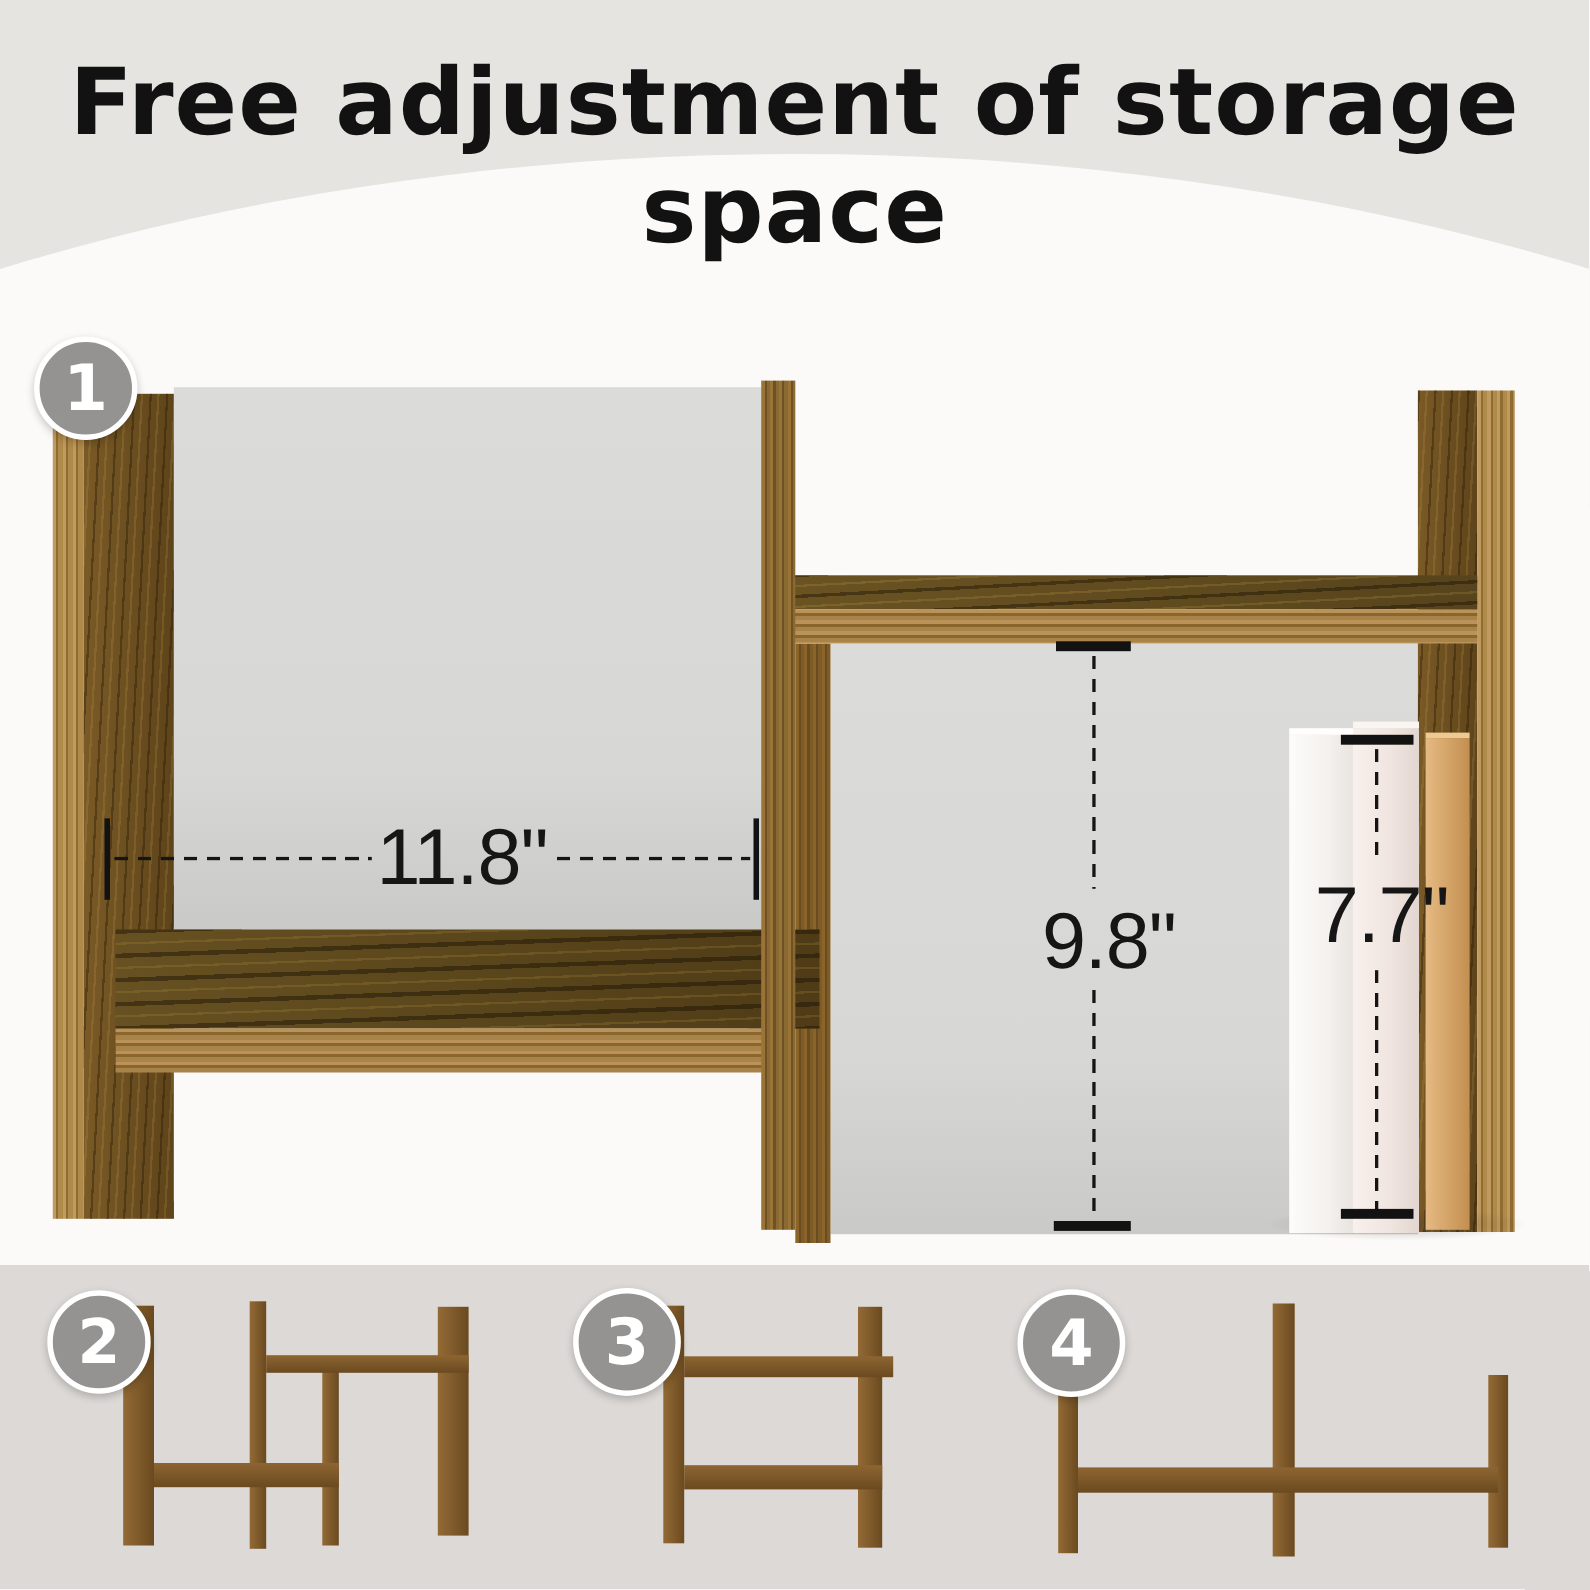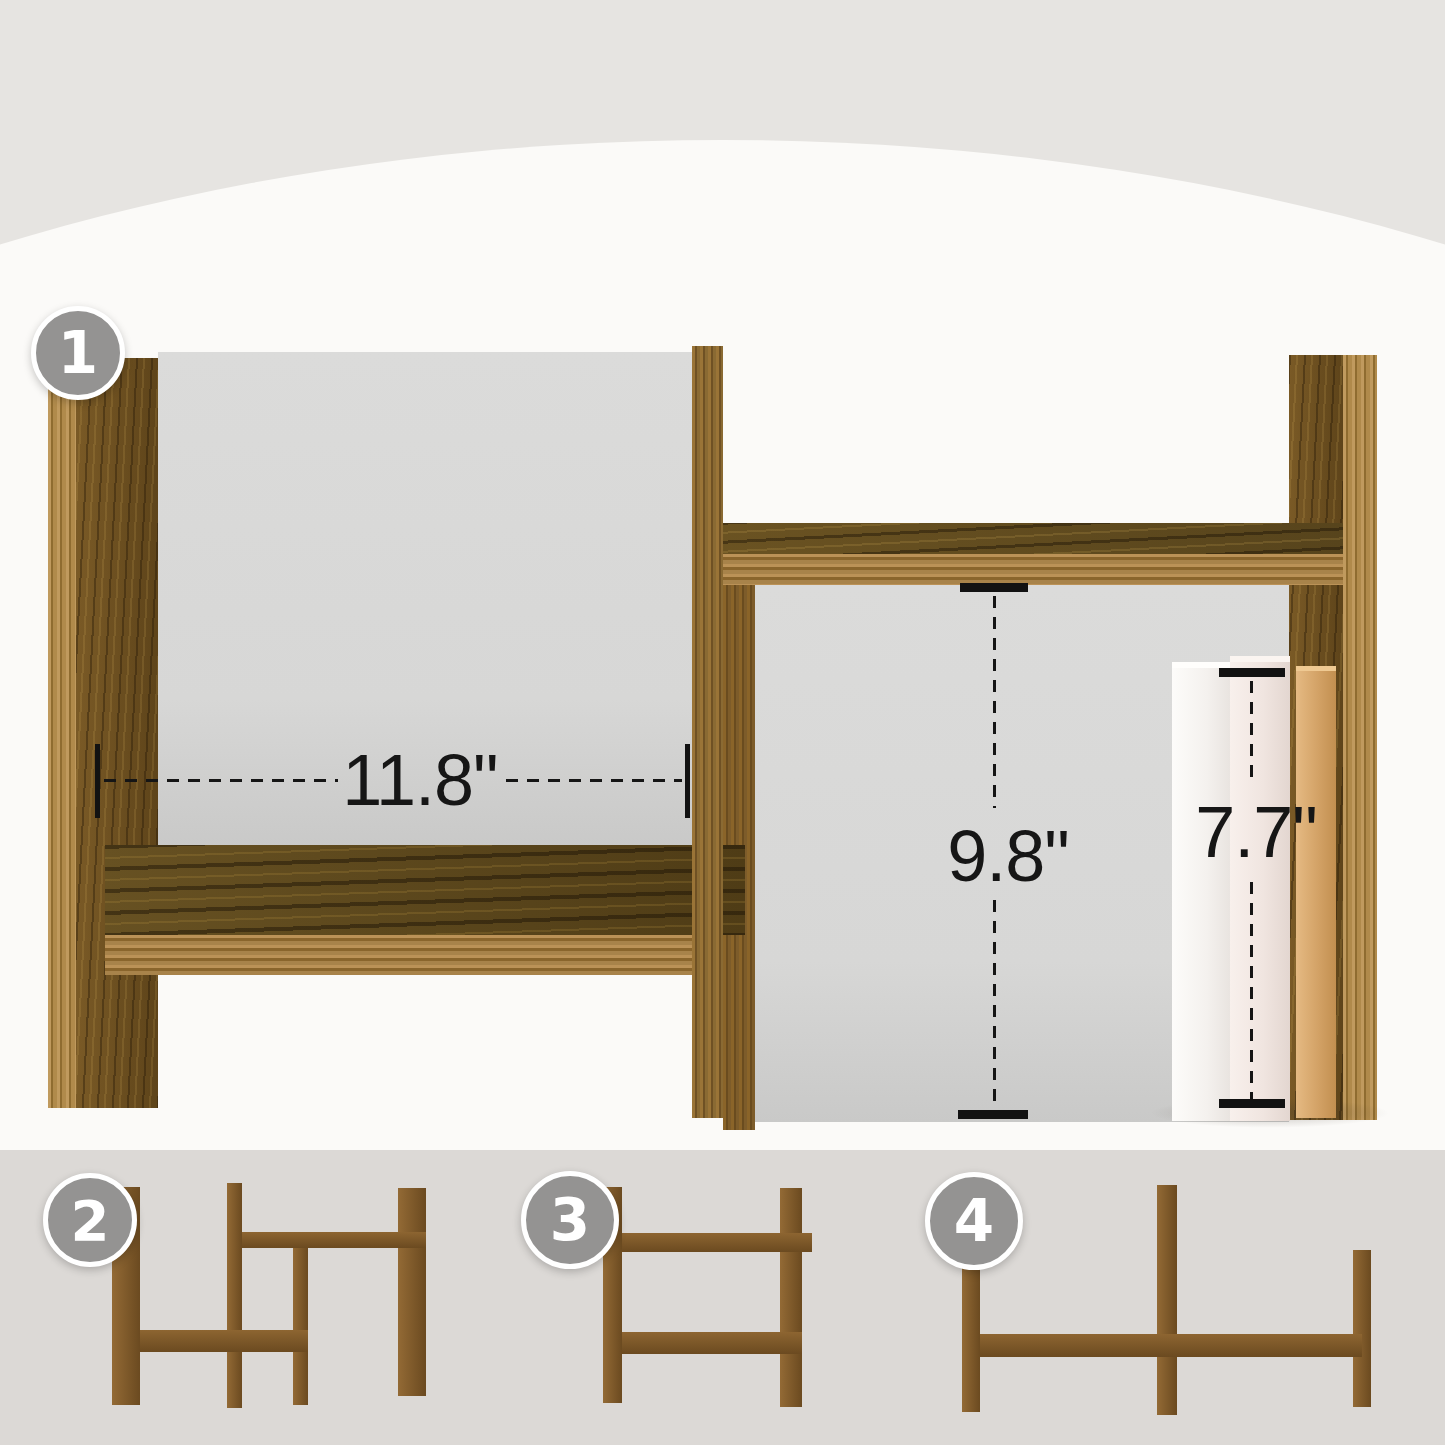--- a/index.html
+++ b/index.html
@@ -78,20 +78,21 @@
   }
   .shadow-ell { position:absolute; background:radial-gradient(ellipse at center, rgba(60,50,40,.28), rgba(0,0,0,0) 70%); z-index:3; }
 </style>
 </head>
 <body>
 
 <div id="canvas">
 
   <div id="arch"></div>
 
+  <div id="title">Free adjustment of storage space</div>
 
   <div class="abs backdrop" style="left:158px; top:352px; width:534px; height:495px;"></div>
   <div class="abs backdrop" style="left:755px; top:585px; width:534px; height:537px;"></div>
 
   <div class="abs wood-edge-v" style="left:48px; top:358px; width:28px; height:750px; z-index:2;"></div>
   <div class="abs wood-face-v" style="left:76px; top:358px; width:82px; height:750px; z-index:2;"></div>
 
   <div class="abs wood-face-v" style="left:1289px; top:355px; width:54px; height:765px; z-index:2;"></div>
   <div class="abs wood-edge-v" style="left:1343px; top:355px; width:34px; height:765px; z-index:2;"></div>
 

